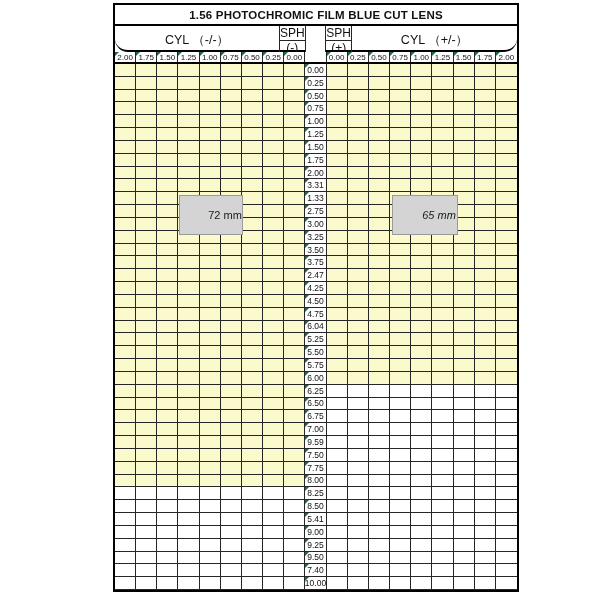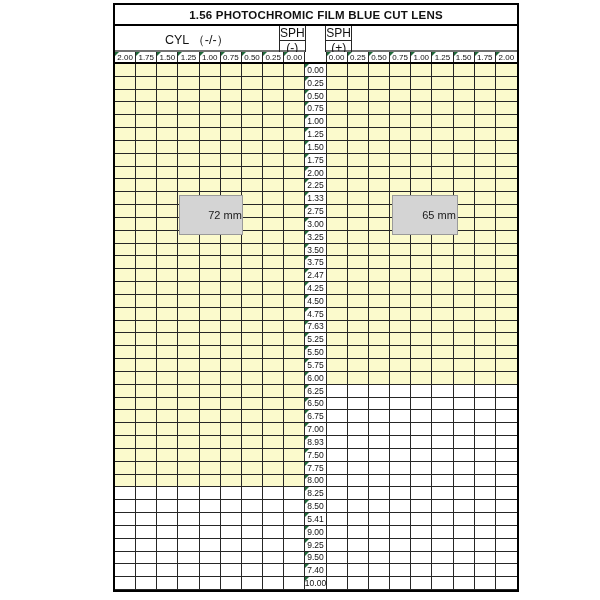--- a/index.html
+++ b/index.html
@@ -11,22 +11,22 @@
     position:absolute;left:97px;top:3px;width:406px;height:589px;
     border:2px solid #000;box-sizing:border-box;background:#fff;
     display:flex;flex-direction:column;
   }
   .title{
     height:19px;border-bottom:2px solid #000;flex:none;
     display:flex;align-items:center;justify-content:center;
     font-weight:bold;font-size:11.5px;letter-spacing:.2px;
   }
   .hdr{
-    flex:none;height:24px;border-bottom:2px solid #737373;
-    display:grid;grid-template-columns:repeat(19,1fr);grid-template-rows:1fr 1fr;
+    flex:none;height:24px;border-bottom:2px solid #000000;
+    display:grid;grid-template-columns:repeat(19,1fr);grid-template-rows:1fr 1fr;border-radius:13px;
   }
   .cyl-label{
     grid-row:1 / span 2;display:flex;align-items:center;justify-content:center;
     font-size:12.5px;border-right:1px solid #262626;
   }
   .cyl-minus{grid-column:1 / span 8;}
   .cyl-plus{grid-column:12 / span 8;border-right:none;}
   .sph-top,.sph-bot{
     display:flex;align-items:center;justify-content:center;
     font-size:12px;border-right:1px solid #262626;
@@ -59,34 +59,35 @@
     content:"";position:absolute;top:0;left:0;width:0;height:0;
     border-top:4px solid var(--flag,#1f6b3b);border-right:4px solid transparent;
   }
   .lastcol{border-right:none;}
   .overlay{
     position:absolute;background:var(--ovbg,#d4d4d4);border:1px solid #9a9a9a;
     box-sizing:border-box;display:flex;align-items:center;justify-content:center;
     font-size:11px;color:#1a1a1a;z-index:5;padding-left:28px;
   }
   #ov72{left:64px;top:190px;width:64px;height:40px;}
-  #ov65{left:277px;top:190px;width:66px;height:40px;}
+  #ov65{left:277px;top:190px;width:66px;height:40px;font-style:italic;}
 </style>
 </head>
 <body>
 
 <div class="page">
   <div class="sheet">
     <div class="title">1.56 PHOTOCHROMIC FILM BLUE CUT LENS</div>
 
     <div class="hdr">
       <div class="cyl-label cyl-minus">CYL （-/-）</div>
       <div class="sph-top" style="grid-column:9">SPH</div>
       <div class="hdr-blank" style="grid-column:10"></div>
       <div class="sph-top" style="grid-column:11">SPH</div>
+      <div class="cyl-label cyl-plus">CYL （+/-）</div>
       <div class="sph-bot" style="grid-column:9;grid-row:2">(-)</div>
       <div class="sph-bot" style="grid-column:11;grid-row:2">(+)</div>
     </div>
 
     <div class="colhead" id="colhead">
         <div class="ch flag">2.00</div>
         <div class="ch flag">1.75</div>
         <div class="ch flag">1.50</div>
         <div class="ch flag">1.25</div>
         <div class="ch flag">1.00</div>
@@ -279,21 +280,21 @@
         <div class="cell avail lastcol"></div>
         <div class="cell avail"></div>
         <div class="cell avail"></div>
         <div class="cell avail"></div>
         <div class="cell avail"></div>
         <div class="cell avail"></div>
         <div class="cell avail"></div>
         <div class="cell avail"></div>
         <div class="cell avail"></div>
         <div class="cell avail"></div>
-        <div class="cell sph flag">2.25</div>
+        <div class="cell sph flag">3.31</div>
         <div class="cell avail"></div>
         <div class="cell avail"></div>
         <div class="cell avail"></div>
         <div class="cell avail"></div>
         <div class="cell avail"></div>
         <div class="cell avail"></div>
         <div class="cell avail"></div>
         <div class="cell avail"></div>
         <div class="cell avail lastcol"></div>
         <div class="cell avail"></div>
@@ -488,21 +489,21 @@
         <div class="cell avail lastcol"></div>
         <div class="cell avail"></div>
         <div class="cell avail"></div>
         <div class="cell avail"></div>
         <div class="cell avail"></div>
         <div class="cell avail"></div>
         <div class="cell avail"></div>
         <div class="cell avail"></div>
         <div class="cell avail"></div>
         <div class="cell avail"></div>
-        <div class="cell sph flag">7.63</div>
+        <div class="cell sph flag">6.04</div>
         <div class="cell avail"></div>
         <div class="cell avail"></div>
         <div class="cell avail"></div>
         <div class="cell avail"></div>
         <div class="cell avail"></div>
         <div class="cell avail"></div>
         <div class="cell avail"></div>
         <div class="cell avail"></div>
         <div class="cell avail lastcol"></div>
         <div class="cell avail"></div>
@@ -659,21 +660,21 @@
         <div class="cell lastcol"></div>
         <div class="cell avail"></div>
         <div class="cell avail"></div>
         <div class="cell avail"></div>
         <div class="cell avail"></div>
         <div class="cell avail"></div>
         <div class="cell avail"></div>
         <div class="cell avail"></div>
         <div class="cell avail"></div>
         <div class="cell avail"></div>
-        <div class="cell sph flag">8.93</div>
+        <div class="cell sph flag">9.59</div>
         <div class="cell"></div>
         <div class="cell"></div>
         <div class="cell"></div>
         <div class="cell"></div>
         <div class="cell"></div>
         <div class="cell"></div>
         <div class="cell"></div>
         <div class="cell"></div>
         <div class="cell lastcol"></div>
         <div class="cell avail"></div>

